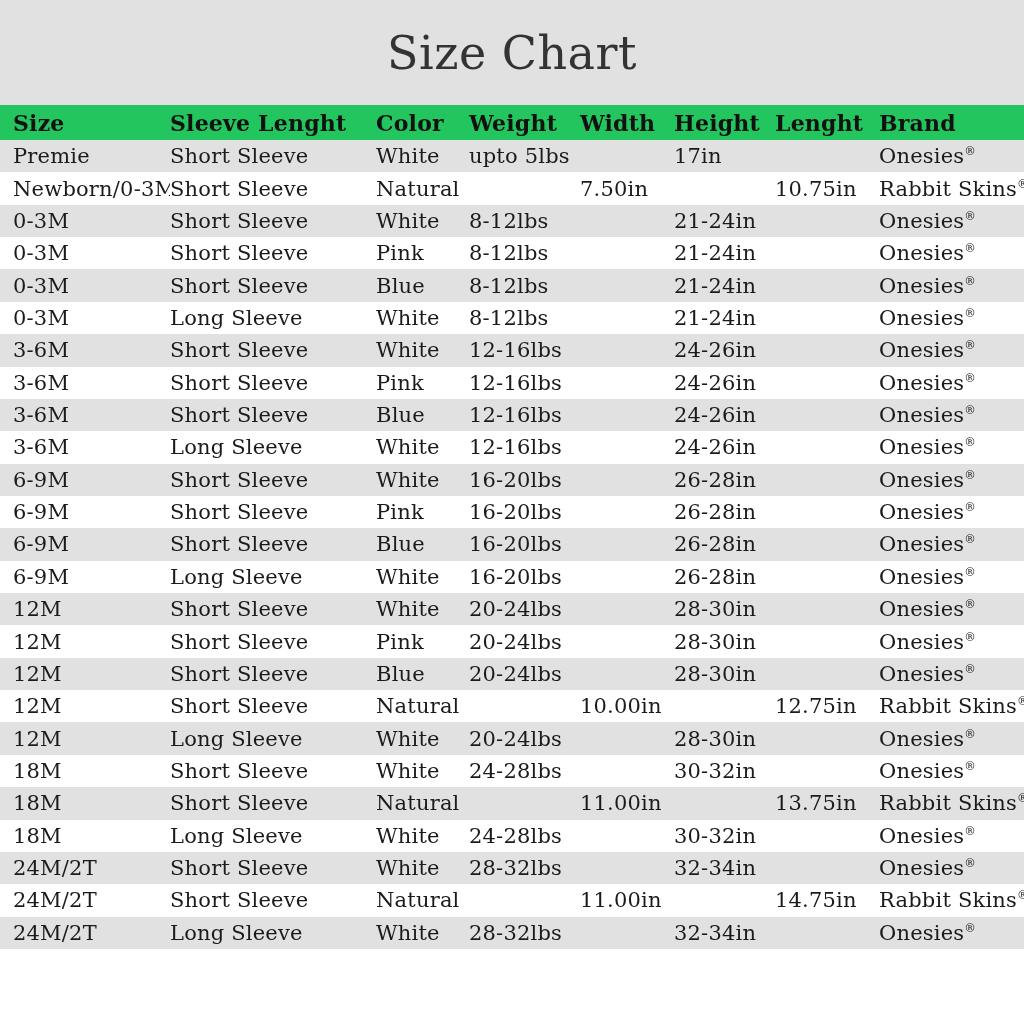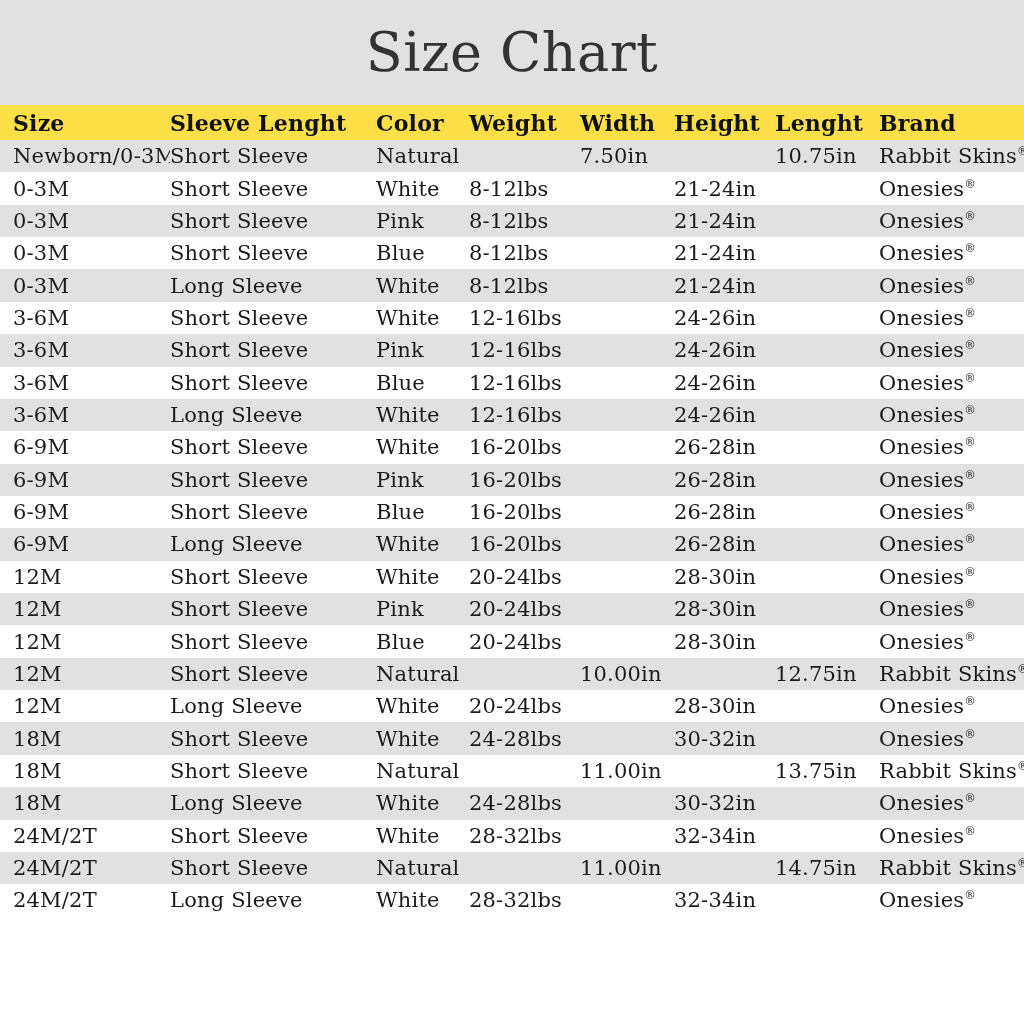--- a/index.html
+++ b/index.html
@@ -11,39 +11,39 @@
     font-family: "DejaVu Serif", "Liberation Serif", serif;
     color: #1b1b1b;
   }
   .title-band {
     width: 1024px; height: 105px;
     background: #e1e1e1;
     display: flex; align-items: center; justify-content: center;
   }
   .title-band h1 {
     margin: 0;
-    font-size: 54px;
+    font-size: 46px;
     font-weight: 400;
     letter-spacing: 0.5px;
     color: #333333;
   }
   table.size-chart {
     width: 1024px;
     border-collapse: collapse;
     table-layout: fixed;
   }
   thead th {
     height: 35px;
     font-size: 22px;
     font-weight: 700;
     text-align: left;
     vertical-align: middle;
     padding: 0;
     letter-spacing: 0.2px;
-    background: #fde047;
+    background: #22c55e;
     color: #111111;
   }
   tbody td {
     height: 32.37px;
     font-size: 21px;
     font-weight: 400;
     text-align: left;
     vertical-align: middle;
     padding: 0;
     letter-spacing: 0.2px;
@@ -85,20 +85,30 @@
           <th class="c2">Color</th>
           <th class="c3">Weight</th>
           <th class="c4">Width</th>
           <th class="c5">Height</th>
           <th class="c6">Lenght</th>
           <th class="c7">Brand</th>
         </tr>
     </thead>
     <tbody id="table-body">
         <tr>
+          <td class="c0">Premie</td>
+          <td class="c1">Short Sleeve</td>
+          <td class="c2">White</td>
+          <td class="c3">upto 5lbs</td>
+          <td class="c4"></td>
+          <td class="c5">17in</td>
+          <td class="c6"></td>
+          <td class="c7"><span>Onesies</span><sup class="reg">®</sup></td>
+        </tr>
+        <tr>
           <td class="c0">Newborn/0-3M</td>
           <td class="c1">Short Sleeve</td>
           <td class="c2">Natural</td>
           <td class="c3"></td>
           <td class="c4">7.50in</td>
           <td class="c5"></td>
           <td class="c6">10.75in</td>
           <td class="c7"><span>Rabbit Skins</span><sup class="reg">®</sup></td>
         </tr>
         <tr>

